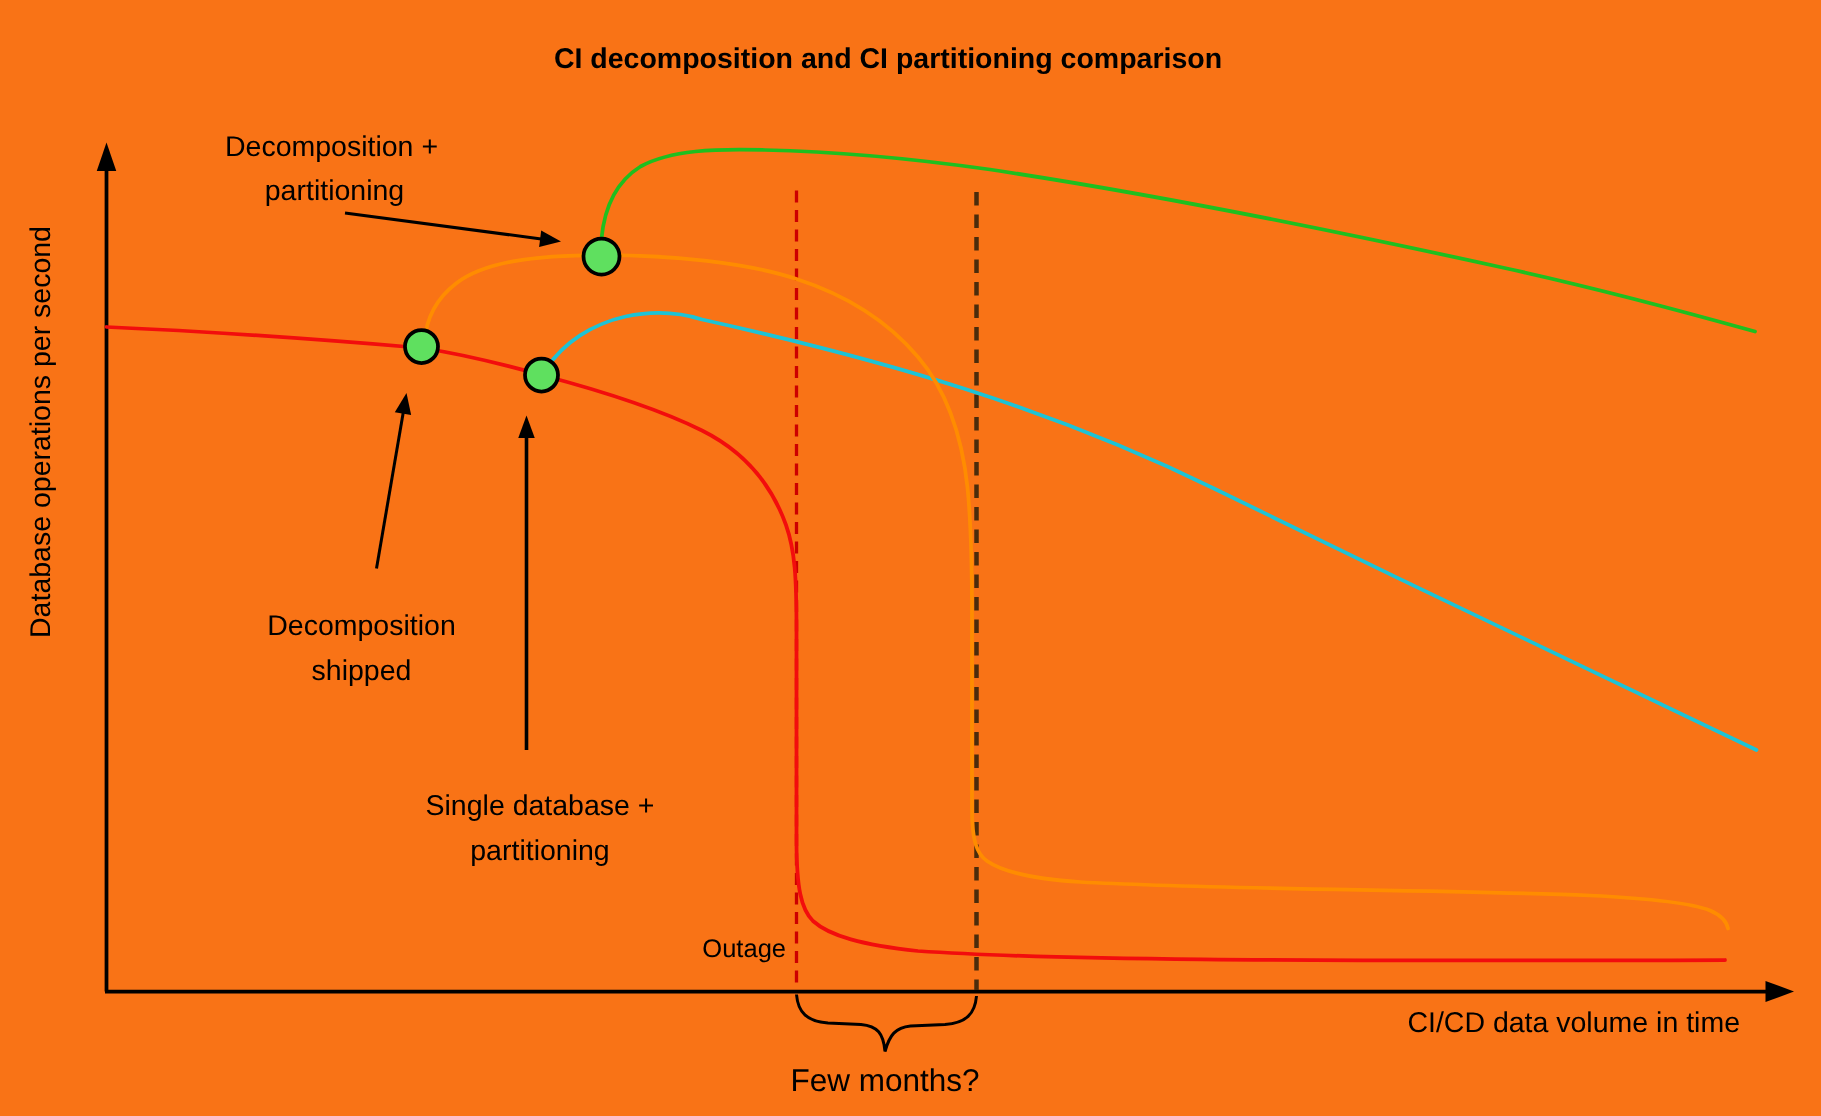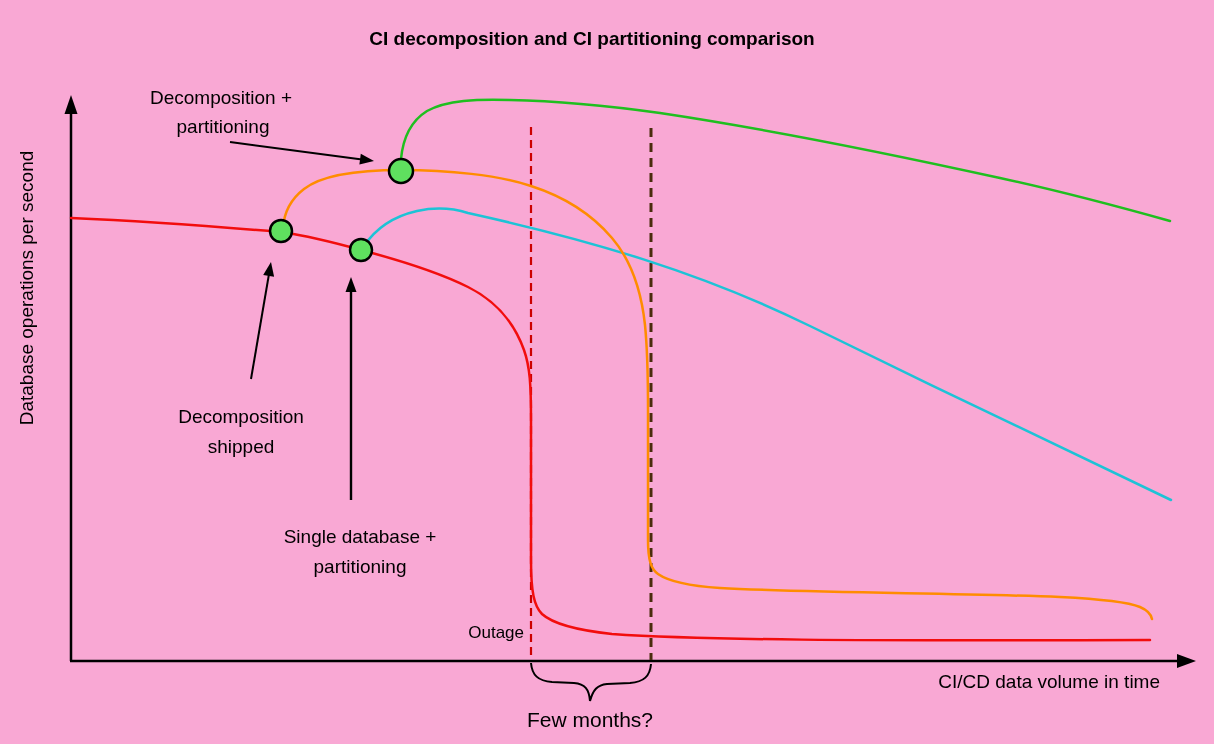--- a/index.html
+++ b/index.html
@@ -1,19 +1,19 @@
 <!DOCTYPE html>
 <html><head>
 <meta charset="utf-8">
 <style>
   html,body{margin:0;padding:0;background:#fff;}
   .canvas{
     position:relative;
     width:1214px;height:744px;
-    background:#f9a8d4;
+    background:#f97316;
     font-family:"Liberation Sans", sans-serif;
     overflow:hidden;
   }
   svg{position:absolute;left:0;top:0;}
   text{fill:#000000;}
   .title-text{font-size:19px;font-weight:bold;}
   .axis-label{font-size:19px;}
   .annot{font-size:19px;}
   .outage{font-size:17px;}
   .few-months{font-size:21px;}

